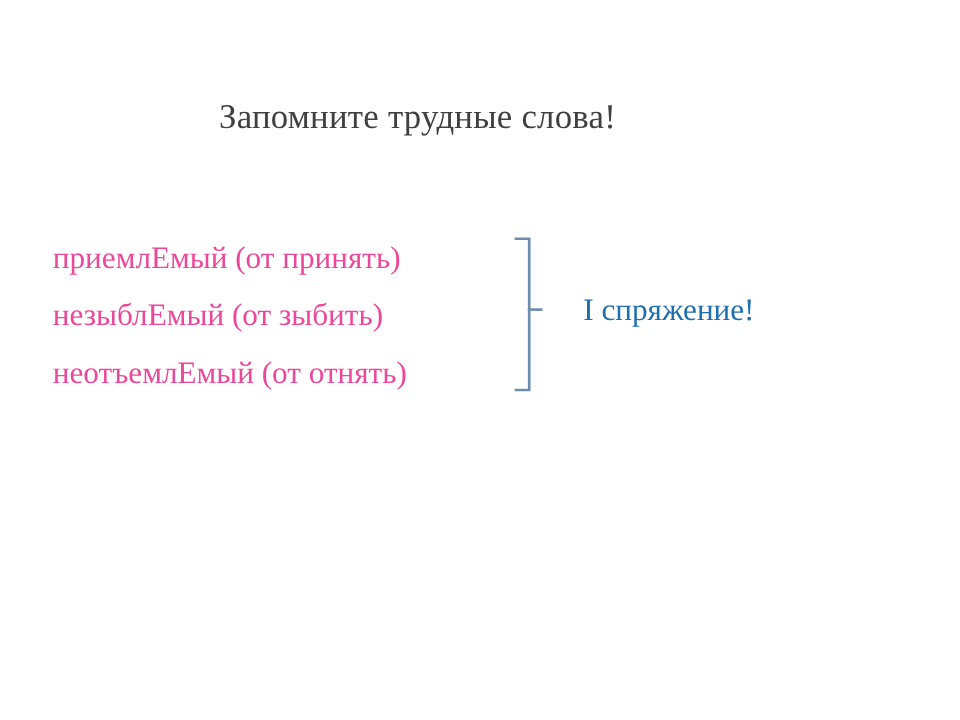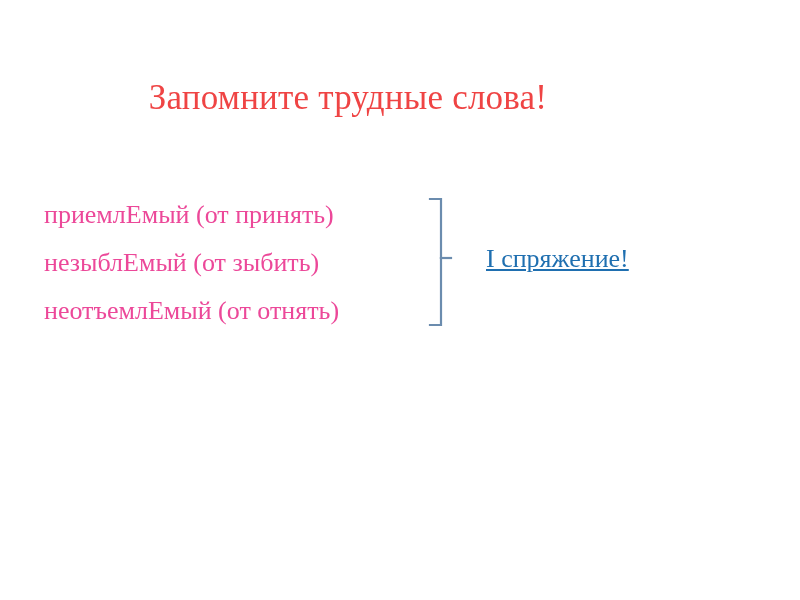--- a/index.html
+++ b/index.html
@@ -18,22 +18,22 @@
     -webkit-font-smoothing: antialiased;
   }
 
   
   #slide-title {
     position: absolute;
     left: 0;
     top: 81px;
     width: 696px;
     text-align: center;
-    color: #ef4444;
-    font-size: 35px;
+    color: #404040;
+    font-size: 29px;
     line-height: 34px;
     font-weight: normal;
     white-space: nowrap;
     letter-spacing: 0.2px;
   }
 
   
   #word-list {
     position: absolute;
     left: 44px;
@@ -65,21 +65,20 @@
 
   
   #conjugation-label {
     position: absolute;
     left: 486px;
     top: 243px;
     color: #1f6fb0;
     font-size: 26px;
     line-height: 32px;
     white-space: nowrap;
-    text-decoration: underline;
   }
 </style>
 </head>
 <body>
 
 <div id="slide">
 
   <div id="slide-title">Запомните трудные слова!</div>
 
   <div id="word-list">

